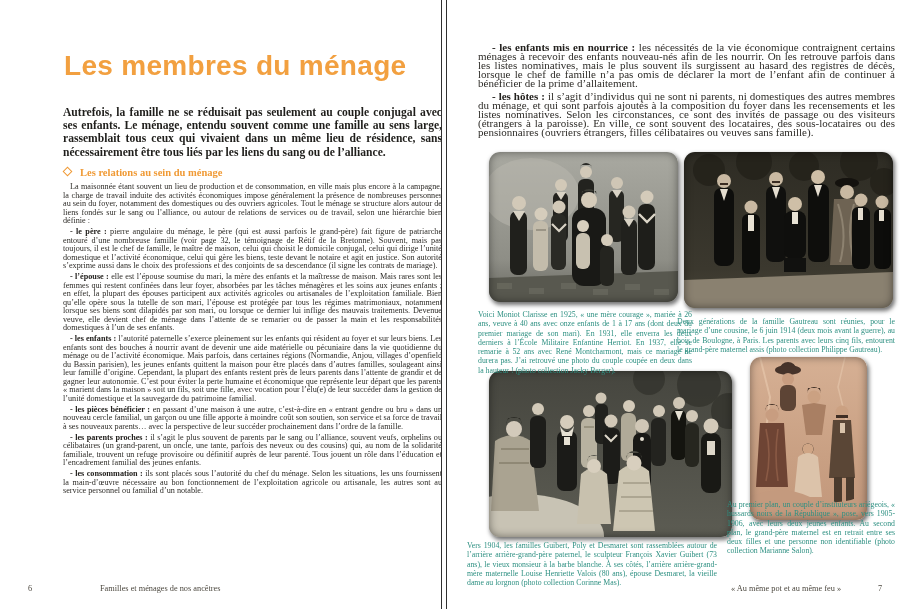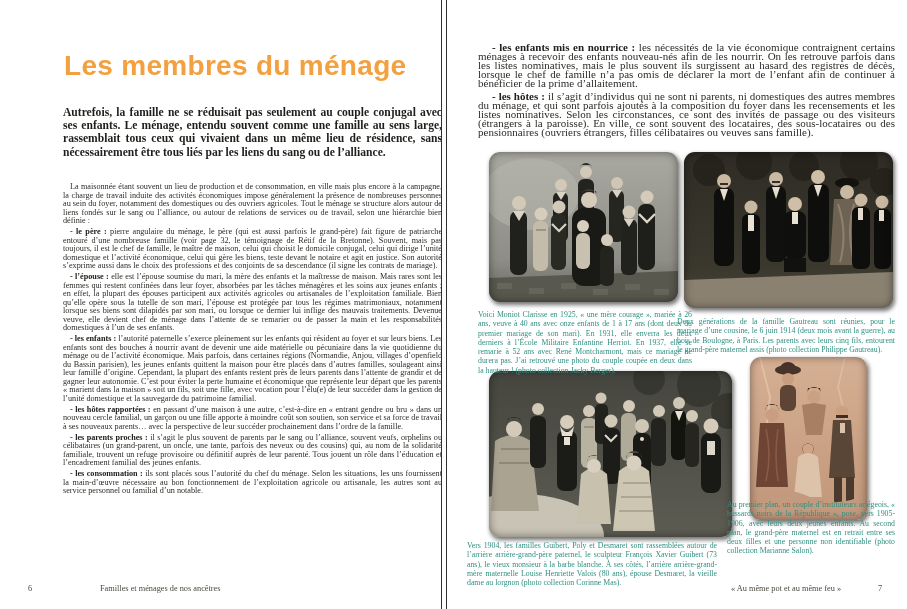--- a/index.html
+++ b/index.html
@@ -55,26 +55,29 @@
   #footer-right-num{left:431px;}
 </style>
 </head>
 <body>
 
 <div id="spread">
 
   <div class="page" id="left-page">
     <div id="page-title">Les membres du ménage</div>
     <div id="intro">Autrefois, la famille ne se réduisait pas seulement au couple conjugal avec ses enfants. Le ménage, entendu souvent comme une famille au sens large, rassemblait tous ceux qui vivaient dans un même lieu de résidence, sans nécessairement être tous liés par les liens du sang ou de l’alliance.</div>
+    <div id="section-heading">
+      <span class="diamond"></span><span>Les relations au sein du ménage</span>
+    </div>
     <div id="left-body">
       <p><b></b> <span>La maisonnée étant souvent un lieu de production et de consommation, en ville mais plus encore à la campagne, la charge de travail induite des activités économiques impose généralement la présence de nombreuses personnes au sein du foyer, notamment des domestiques ou des ouvriers agricoles. Tout le ménage se structure alors autour de liens fondés sur le sang ou l’alliance, ou autour de relations de services ou de travail, selon une hiérarchie bien définie :</span></p>
       <p><b>- le père :</b> <span>pierre angulaire du ménage, le père (qui est aussi parfois le grand-père) fait figure de patriarche entouré d’une nombreuse famille (voir page 32, le témoignage de Rétif de la Bretonne). Souvent, mais pas toujours, il est le chef de famille, le maître de maison, celui qui choisit le domicile conjugal, celui qui dirige l’unité domestique et l’activité économique, celui qui gère les biens, teste devant le notaire et agit en justice. Son autorité s’exprime aussi dans le choix des professions et des conjoints de sa descendance (il signe les contrats de mariage).</span></p>
       <p><b>- l’épouse :</b> <span>elle est l’épouse soumise du mari, la mère des enfants et la maîtresse de maison. Mais rares sont les femmes qui restent confinées dans leur foyer, absorbées par les tâches ménagères et les soins aux jeunes enfants ; en effet, la plupart des épouses participent aux activités agricoles ou artisanales de l’exploitation familiale. Bien qu’elle opère sous la tutelle de son mari, l’épouse est protégée par tous les régimes matrimoniaux, notamment lorsque ses biens sont dilapidés par son mari, ou lorsque ce dernier lui inflige des mauvais traitements. Devenue veuve, elle devient chef de ménage dans l’attente de se remarier ou de passer la main et les responsabilités domestiques à l’un de ses enfants.</span></p>
       <p><b>- les enfants :</b> <span>l’autorité paternelle s’exerce pleinement sur les enfants qui résident au foyer et sur leurs biens. Les enfants sont des bouches à nourrir avant de devenir une aide matérielle ou pécuniaire dans la vie quotidienne du ménage ou de l’activité économique. Mais parfois, dans certaines régions (Normandie, Anjou, villages d’openfield du Bassin parisien), les jeunes enfants quittent la maison pour être placés dans d’autres familles, soulageant ainsi leur famille d’origine. Cependant, la plupart des enfants restent près de leurs parents dans l’attente de grandir et de gagner leur autonomie. C’est pour éviter la perte humaine et économique que représente leur départ que les parents « marient dans la maison » soit un fils, soit une fille, avec vocation pour l’élu(e) de leur succéder dans la gestion de l’unité domestique et la sauvegarde du patrimoine familial.</span></p>
-      <p><b>- les hôtes rapportées :</b> <span>en passant d’une maison à une autre, c’est-à-dire en « entrant gendre ou bru » dans un nouveau cercle familial, un garçon ou une fille apporte à moindre coût son soutien, son service et sa force de travail à ses nouveaux parents… avec la perspective de leur succéder prochainement dans l’ordre de la famille.</span></p>
+      <p><b>- les pièces bénéficier :</b> <span>en passant d’une maison à une autre, c’est-à-dire en « entrant gendre ou bru » dans un nouveau cercle familial, un garçon ou une fille apporte à moindre coût son soutien, son service et sa force de travail à ses nouveaux parents… avec la perspective de leur succéder prochainement dans l’ordre de la famille.</span></p>
       <p><b>- les parents proches :</b> <span>il s’agit le plus souvent de parents par le sang ou l’alliance, souvent veufs, orphelins ou célibataires (un grand-parent, un oncle, une tante, parfois des neveux ou des cousins) qui, au nom de la solidarité familiale, trouvent un refuge provisoire ou définitif auprès de leur parenté. Tous jouent un rôle dans l’éducation et l’encadrement familial des jeunes enfants.</span></p>
       <p><b>- les consommation :</b> <span>ils sont placés sous l’autorité du chef du ménage. Selon les situations, les uns fournissent la main-d’œuvre nécessaire au bon fonctionnement de l’exploitation agricole ou artisanale, les autres sont au service personnel ou familial d’un notable.</span></p>
     </div>
     <div class="footer" id="footer-left-num">6</div>
     <div class="footer" id="footer-left-text">Familles et ménages de nos ancêtres</div>
   </div>
 
   <div id="seam"></div>
 
   <div class="page" id="right-page">

